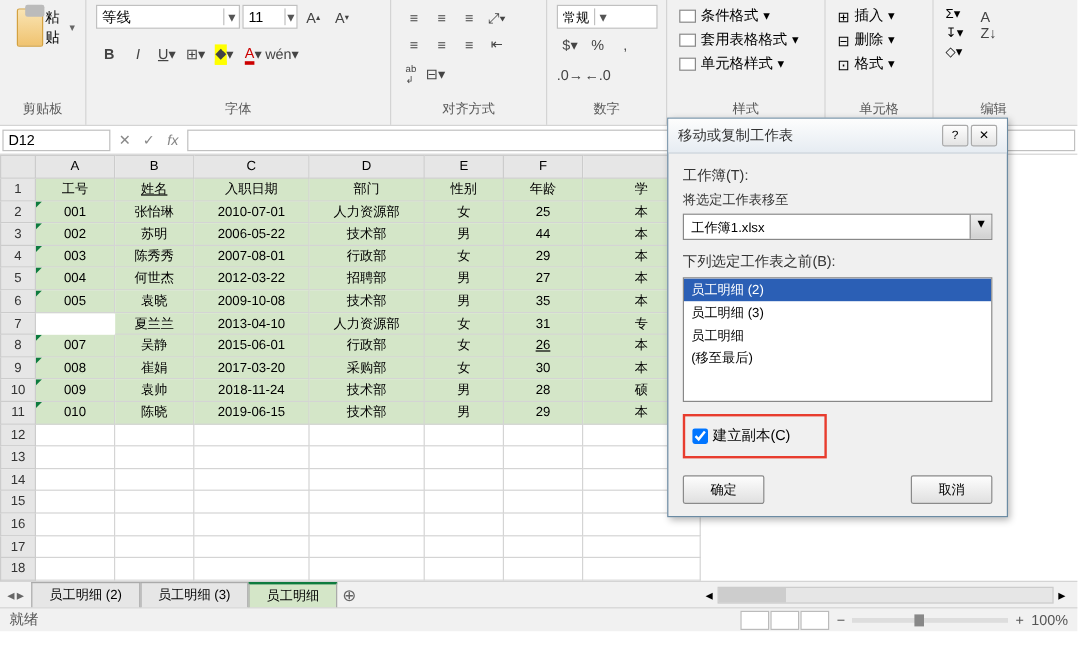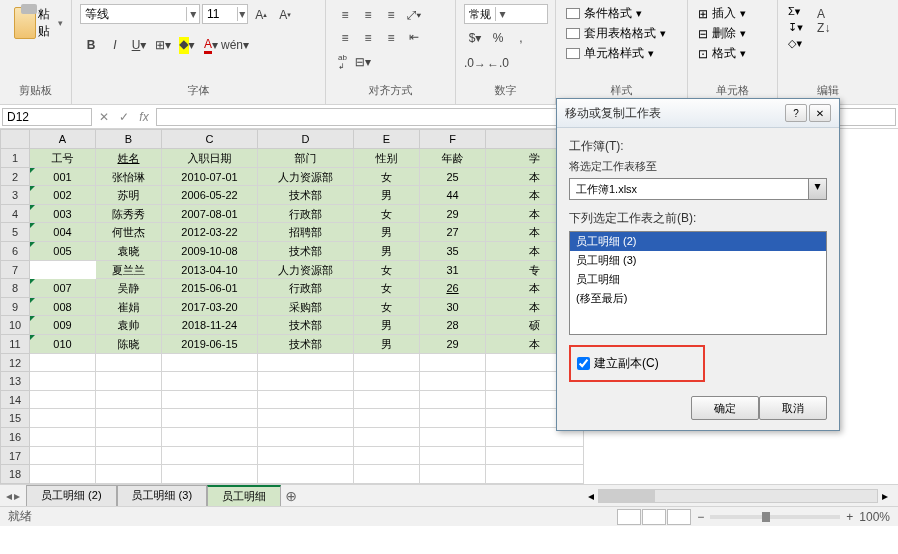--- a/index.html
+++ b/index.html
@@ -55,24 +55,24 @@
 .dlg-btns{display:flex;gap:2px}
 .dlg-tbtn{width:22px;height:18px;border:1px solid #aaa;background:linear-gradient(#fdfdfd,#e4e4e4);cursor:pointer;font-size:10px;display:flex;align-items:center;justify-content:center;border-radius:2px}
 .dlg-body{padding:10px 12px}
 .dlg-label{font-size:11px;color:#333;margin-bottom:4px}
 .dlg-combo{display:flex;border:1px solid #888;background:#fff;height:22px;margin-bottom:10px}
 .dlg-combo span{flex:1;padding:3px 6px;font-size:11px}
 .dlg-combo .dd{width:18px;border-left:1px solid #888;background:linear-gradient(#f0f0f0,#d0d0d0);text-align:center;cursor:pointer}
 .dlg-list{border:1px solid #888;background:#fff;height:104px;overflow-y:auto;margin-bottom:10px}
 .dlg-list-item{padding:2px 6px;font-size:11px;cursor:pointer}
 .dlg-list-item.sel{background:#2b5fb5;color:#fff}
-.dlg-check-wrap{border:2px solid #e83c2e;padding:8px 6px;margin-bottom:14px;width:136px}
+.dlg-check-wrap{border:2px solid #e83c2e;padding:8px 6px;margin-bottom:14px;width:120px}
 .dlg-check{display:flex;align-items:center;gap:4px;font-size:11px}
 .dlg-check input{width:13px;height:13px}
-.dlg-actions{display:flex;justify-content:flex-end;}
+.dlg-actions{display:flex;justify-content:space-between;}
 .dlg-abtn{width:68px;height:24px;border:1px solid #8a8a8a;background:linear-gradient(#fdfdfd,#e0e0e0);cursor:pointer;font-size:11px;border-radius:2px}
 .ruler{width:130px;height:4px;background:#ddd;position:relative}
 .ruler-thumb{position:absolute;left:40%;top:-3px;width:8px;height:10px;background:#888}
 </style>
 </head>
 <body>
 
 <div class="ribbon">
   <div class="ribbon-group" style="width:72px">
     <div class="rg-content">

